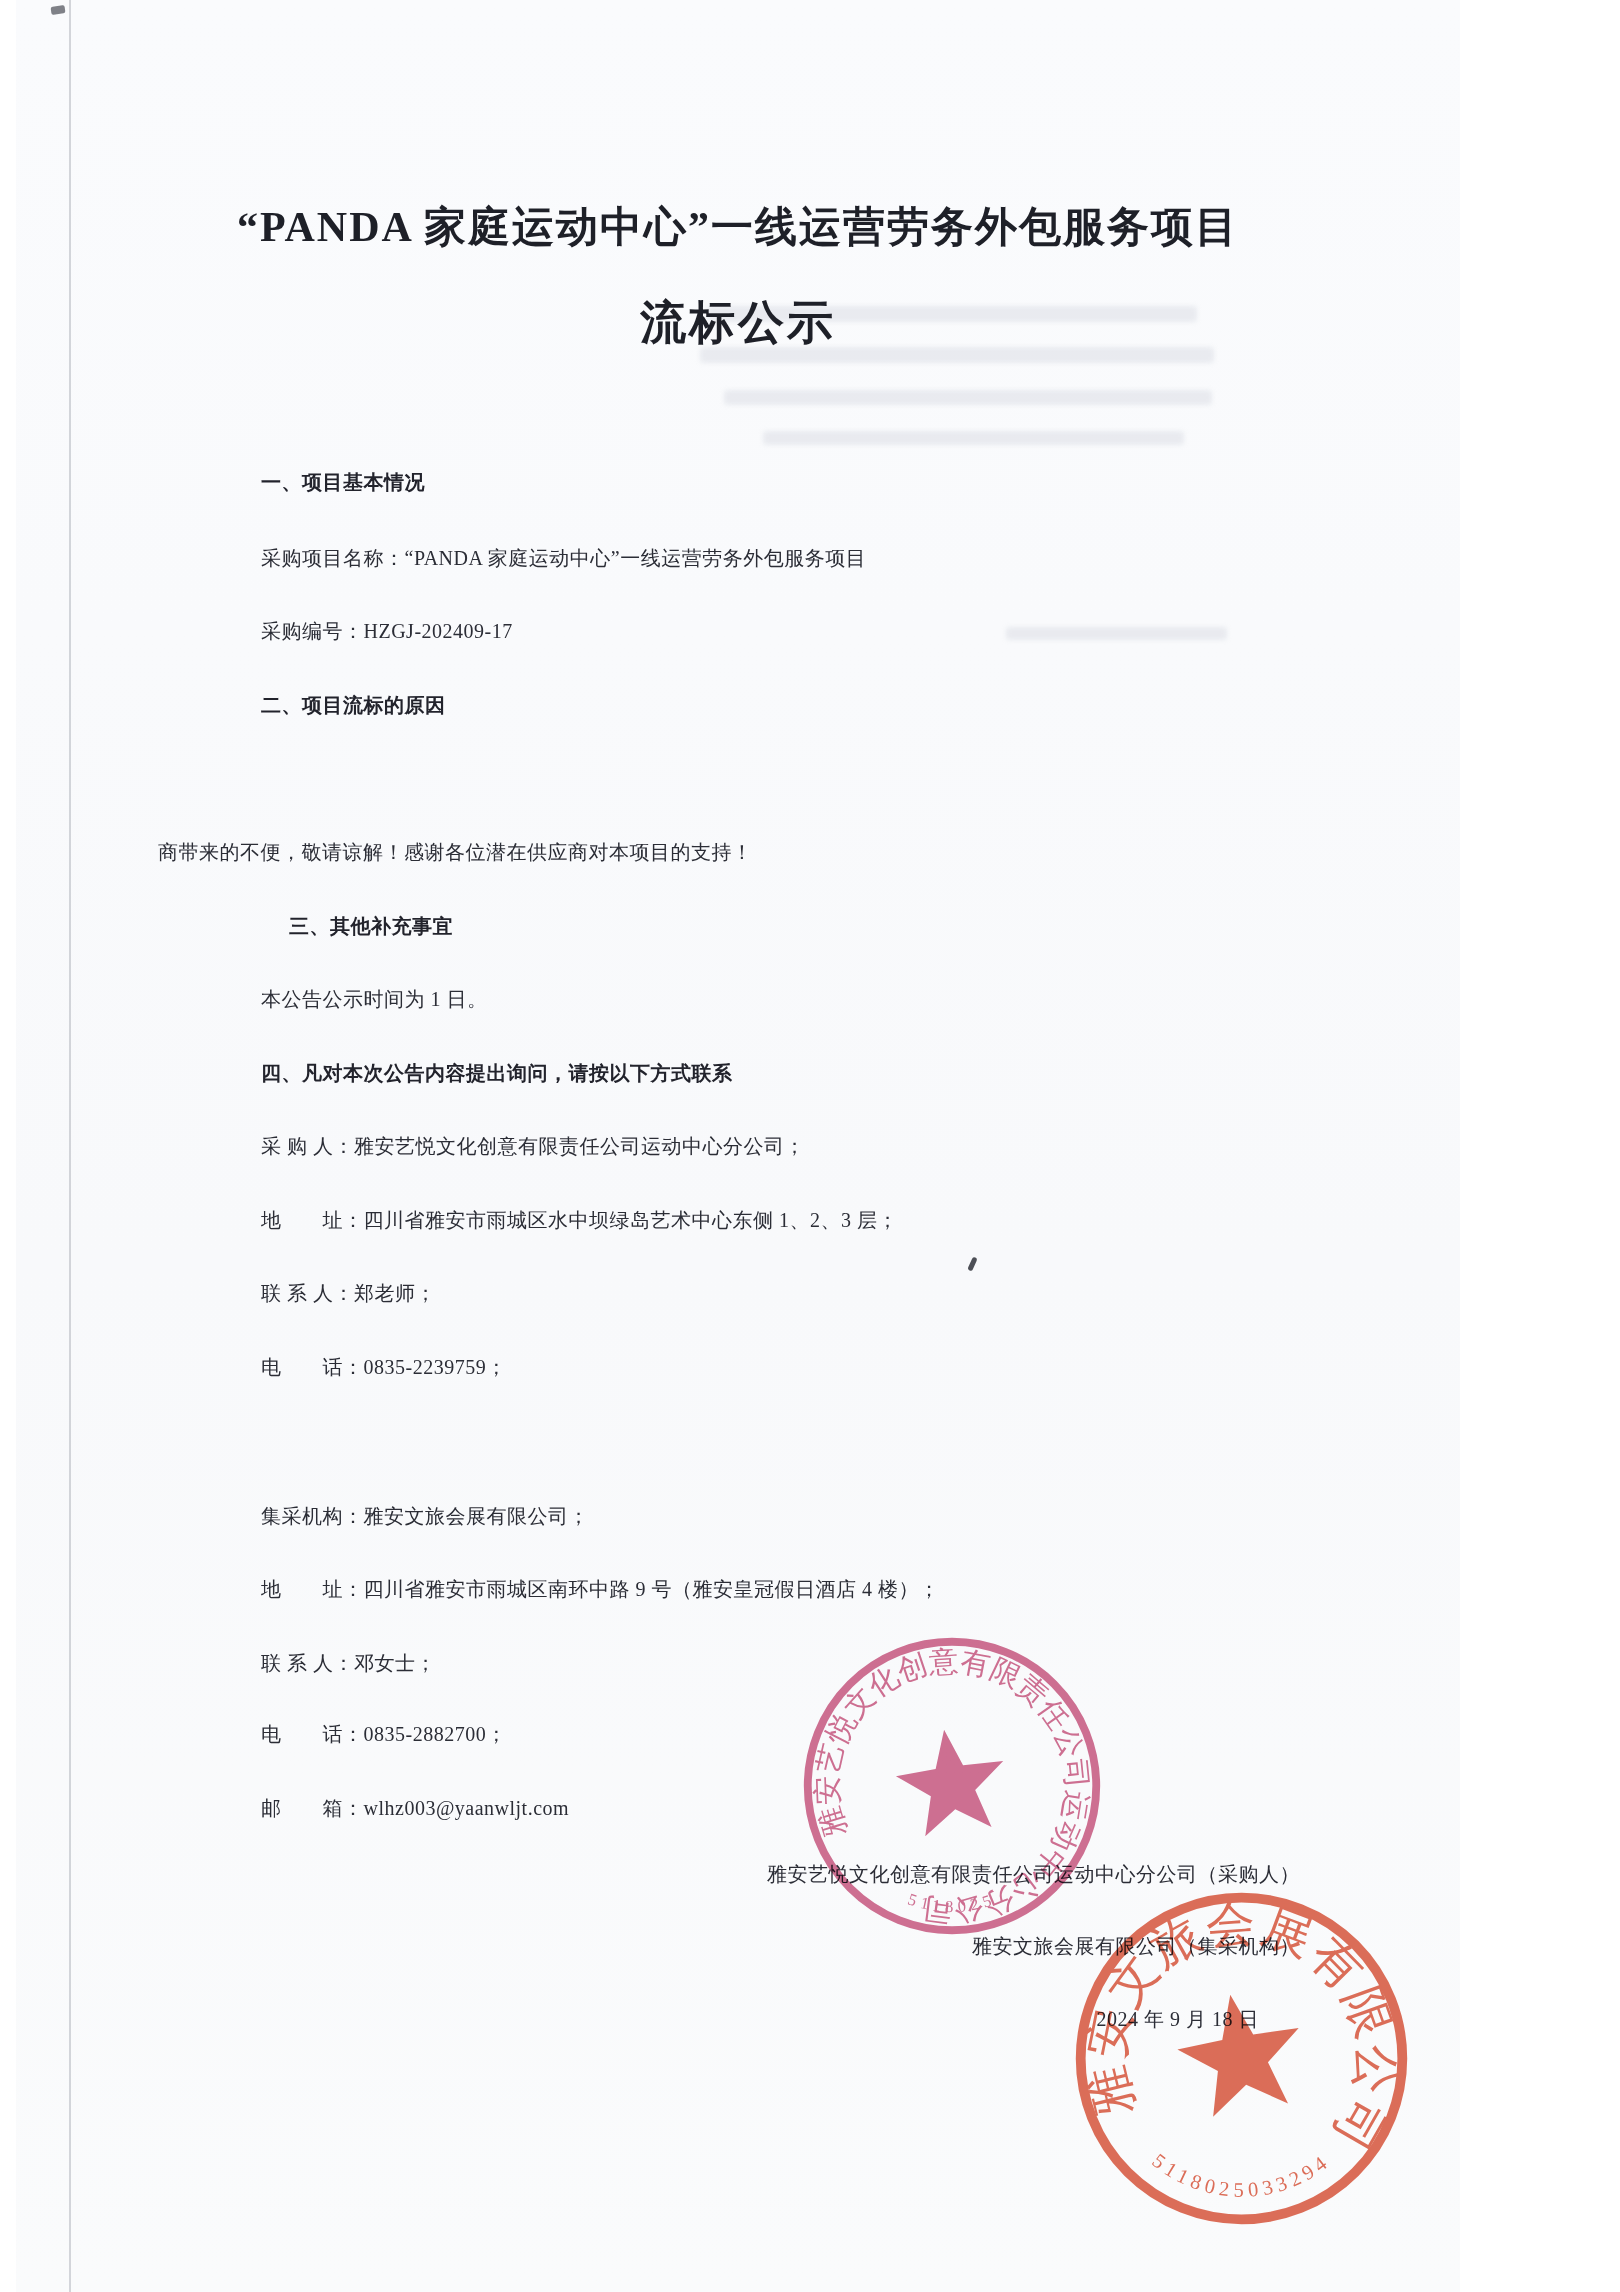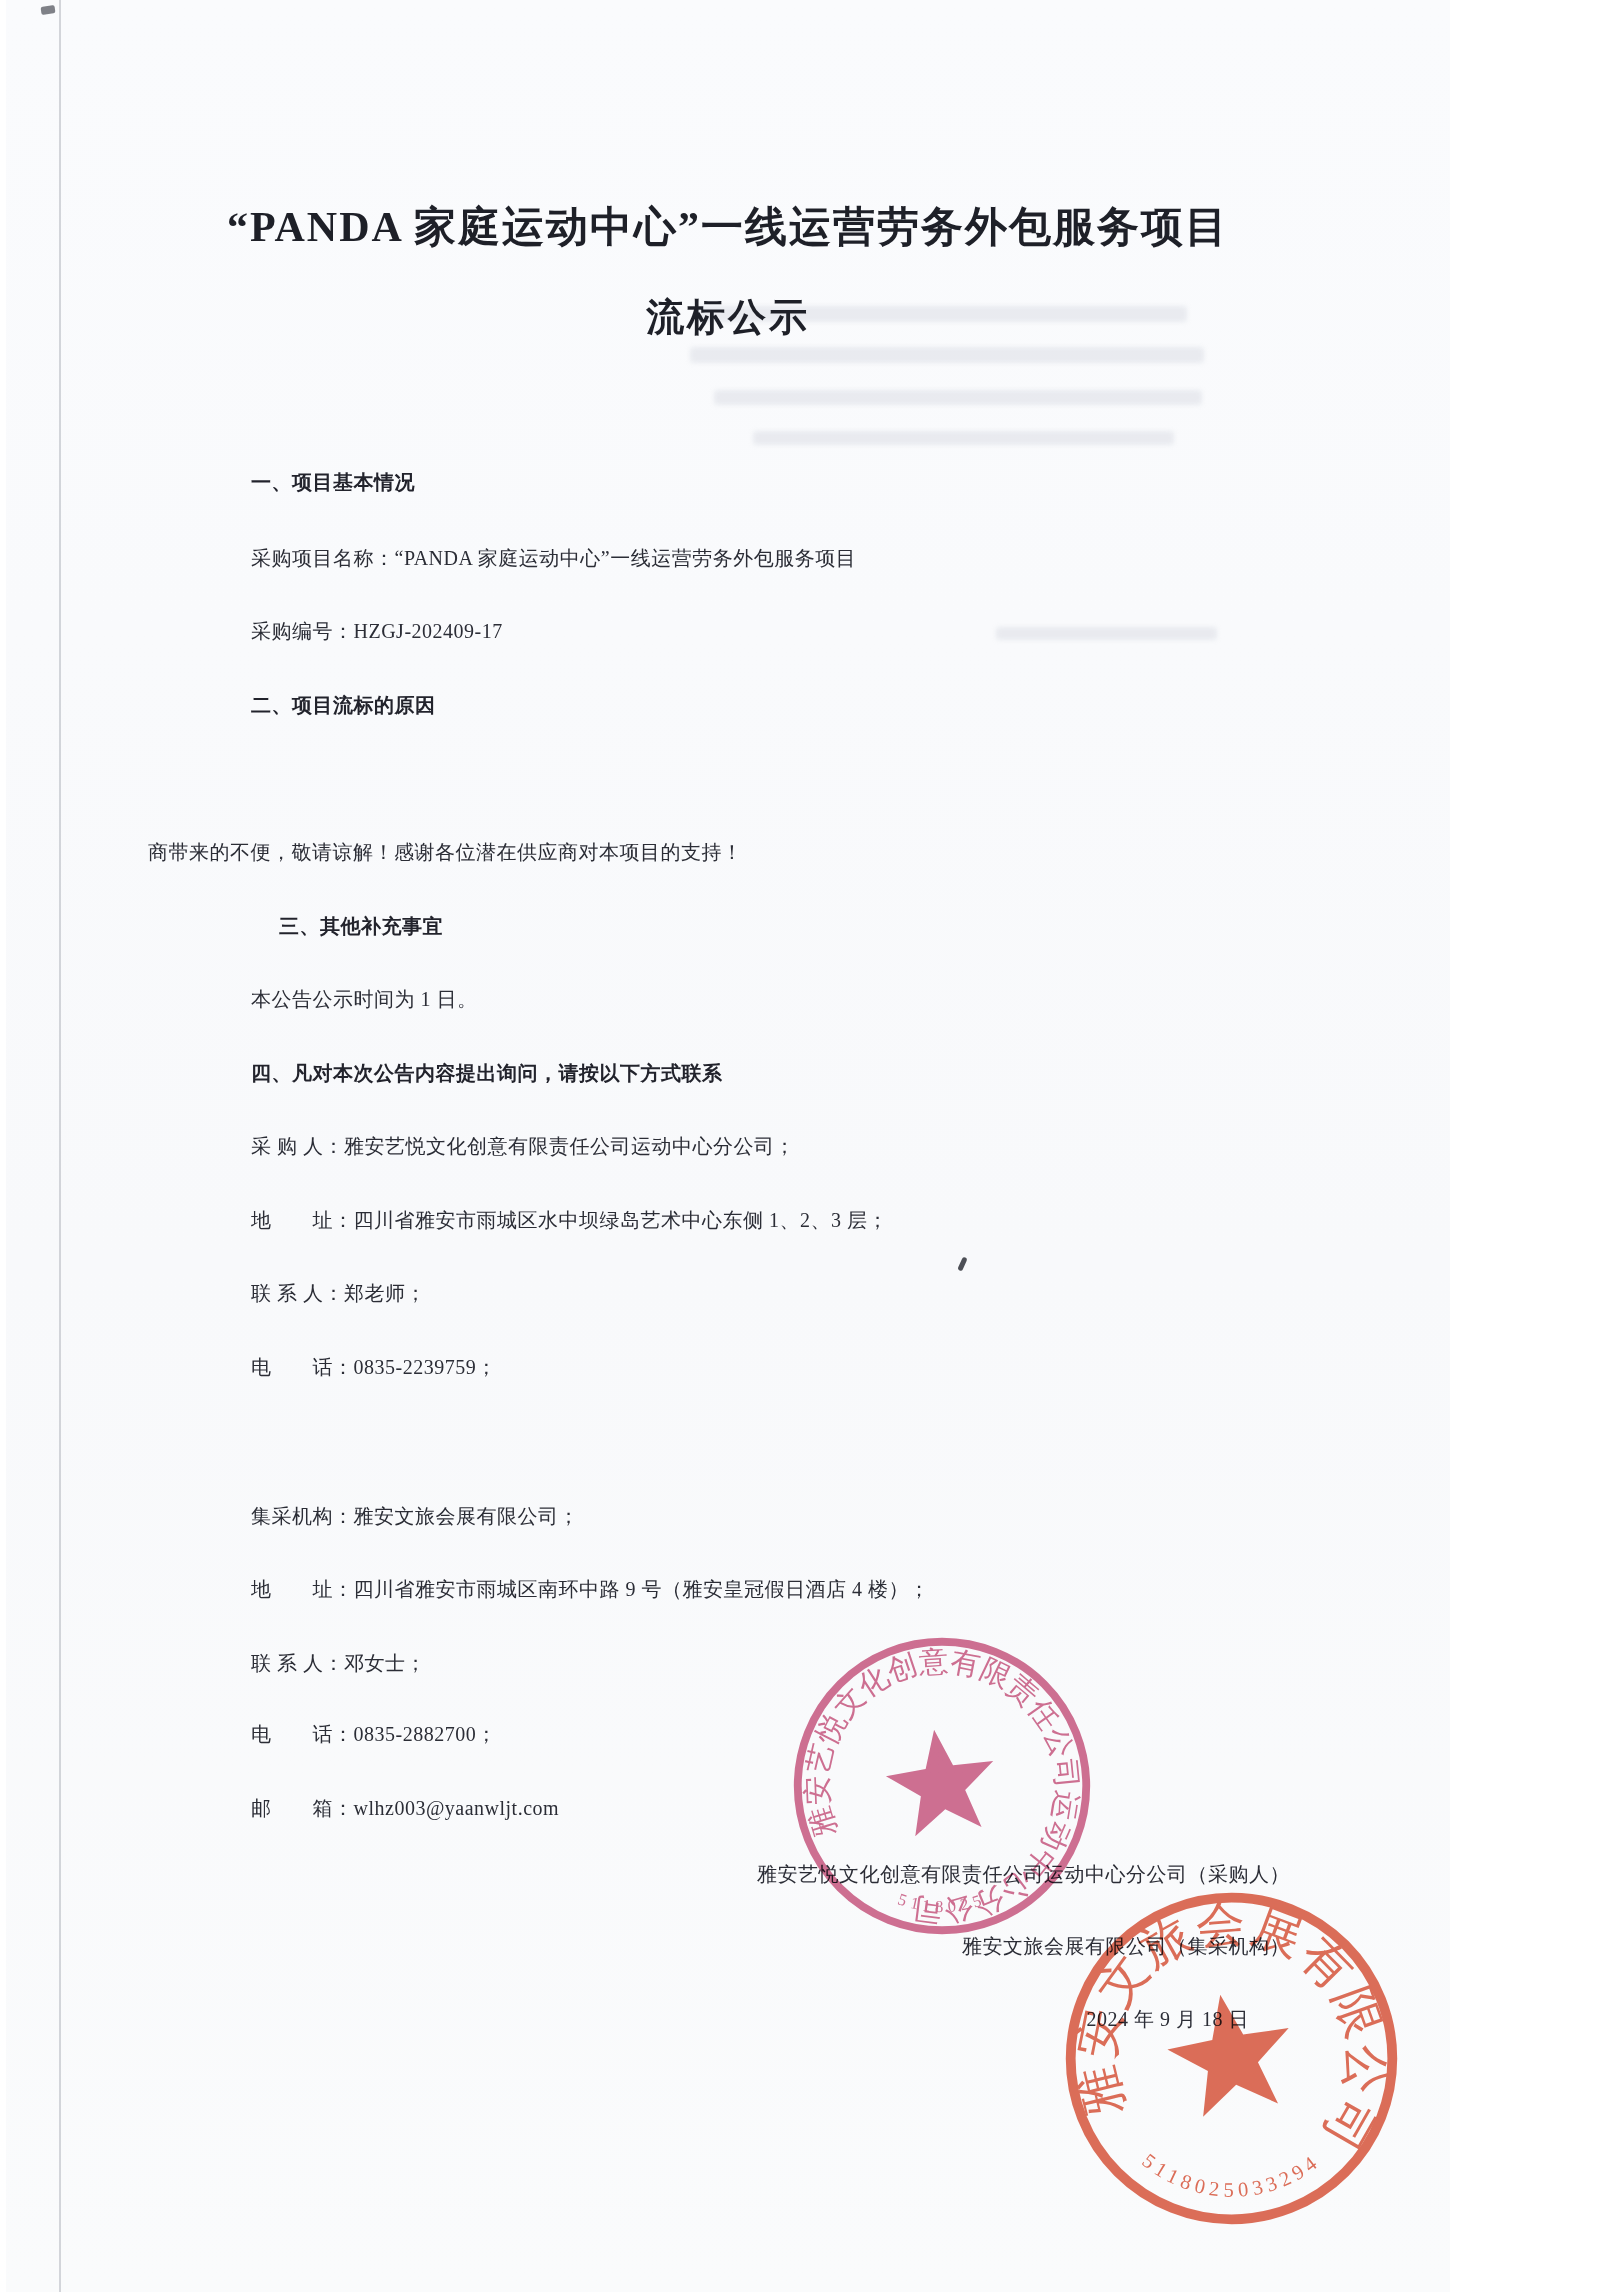--- a/index.html
+++ b/index.html
@@ -2,35 +2,35 @@
 <html><head>
 <meta charset="utf-8">
 <style>
   html,body{margin:0;padding:0;}
   body{
     width:1620px;height:2293px;position:relative;overflow:hidden;
     background:#ffffff;
     font-family:"Liberation Serif","DejaVu Serif",serif;
   }
   .page{
-    position:absolute;left:6px;top:0;width:1444px;height:2293px;
+    position:absolute;left:16px;top:0;width:1444px;height:2293px;
     background:linear-gradient(180deg,#fafbfd 0%,#f8f9fb 55%,#fafbfc 100%);
   }
   .line{
     position:absolute;white-space:nowrap;
     font-size:20px;color:#2b2d36;letter-spacing:0.5px;
   }
   .bold{font-weight:bold;color:#22232c;}
   .title1{
     position:absolute;left:0;right:0;top:199px;text-align:center;
     font-size:42px;font-weight:bold;color:#1e2028;letter-spacing:2px;white-space:nowrap;
   }
   .title2{
     position:absolute;left:0;right:0;top:292px;text-align:center;
-    font-size:38px;font-weight:bold;color:#1e2028;letter-spacing:2.9px;white-space:nowrap;
+    font-size:46px;font-weight:bold;color:#1e2028;letter-spacing:2.9px;white-space:nowrap;
   }
   .indent{left:245px;}
   .hang{left:142px;}
   .just1{letter-spacing:4.4px;}
   .sig{right:160px;text-align:right;}
   .stamp{
     position:absolute;mix-blend-mode:multiply;opacity:0.84;
   }
   .stamp text{font-family:"Liberation Serif","DejaVu Serif",serif;}
   .smudge{

